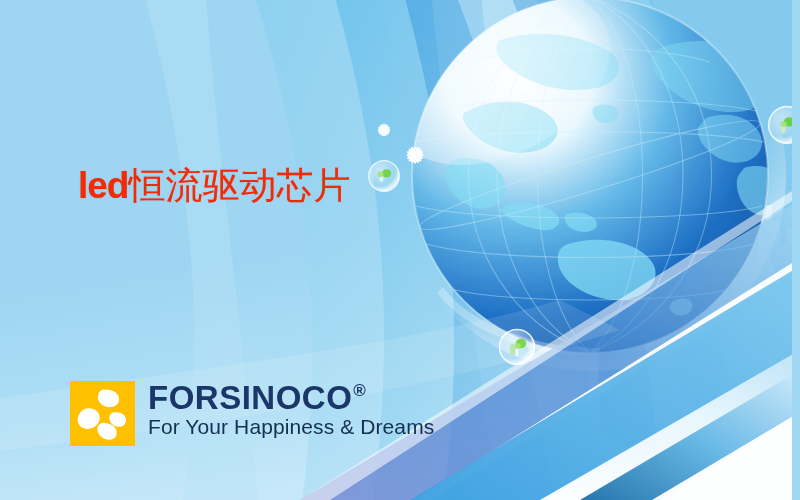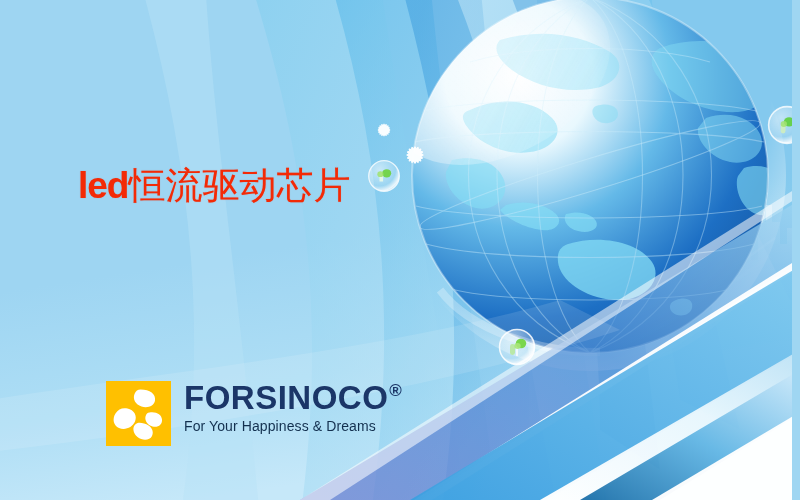--- a/index.html
+++ b/index.html
@@ -25,31 +25,31 @@
     z-index:40;
   }
   #headline .line{white-space:nowrap;}
   #headline .l1{font-size:37px;font-family:"DejaVu Sans","Liberation Sans",sans-serif;}
   #headline .l1 .latin{font-family:"Liberation Sans",sans-serif;font-weight:700;letter-spacing:-1px;}
   #headline .l2{font-size:37px;padding-left:18px;letter-spacing:2px;
      font-family:"DejaVu Serif","Liberation Serif",serif;}
   #headline .cjk{font-family:"DejaVu Sans","Liberation Sans",sans-serif;}
 
   
-  #logo{position:absolute;left:70px;top:381px;display:flex;align-items:flex-start;z-index:45;margin-left:36px;}
+  #logo{position:absolute;left:70px;top:381px;display:flex;align-items:flex-start;z-index:45;}
   #logo-mark{width:65px;height:65px;position:relative;flex:0 0 auto;}
   #logo-text{margin-left:13px;margin-top:0px;}
   #brand{
     font-weight:700;font-size:33px;line-height:34px;color:#1b3668;
     letter-spacing:0.5px;font-family:"Liberation Sans",sans-serif;
     display:flex;align-items:flex-start;
   }
   #brand .reg{font-size:17px;line-height:17px;margin-top:1px;margin-left:1px;}
   #tagline{
-    font-size:14px;line-height:19px;color:#13304f;margin-top:2px;
+    font-size:21px;line-height:19px;color:#13304f;margin-top:2px;
     letter-spacing:0.1px;font-family:"Liberation Sans",sans-serif;
   }
 
   
   .sparkle,.bubble{position:absolute;z-index:30;}
 </style>
 </head>
 <body>
 
 <div id="stage">

